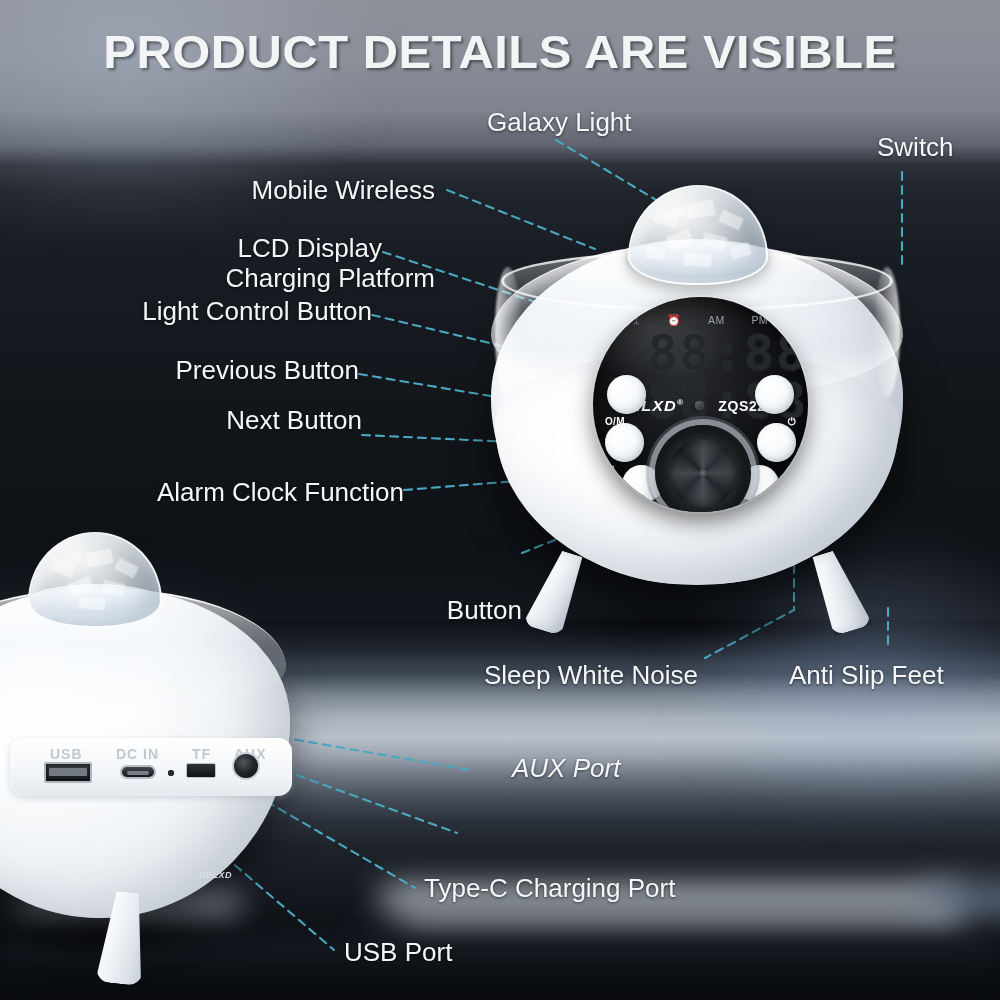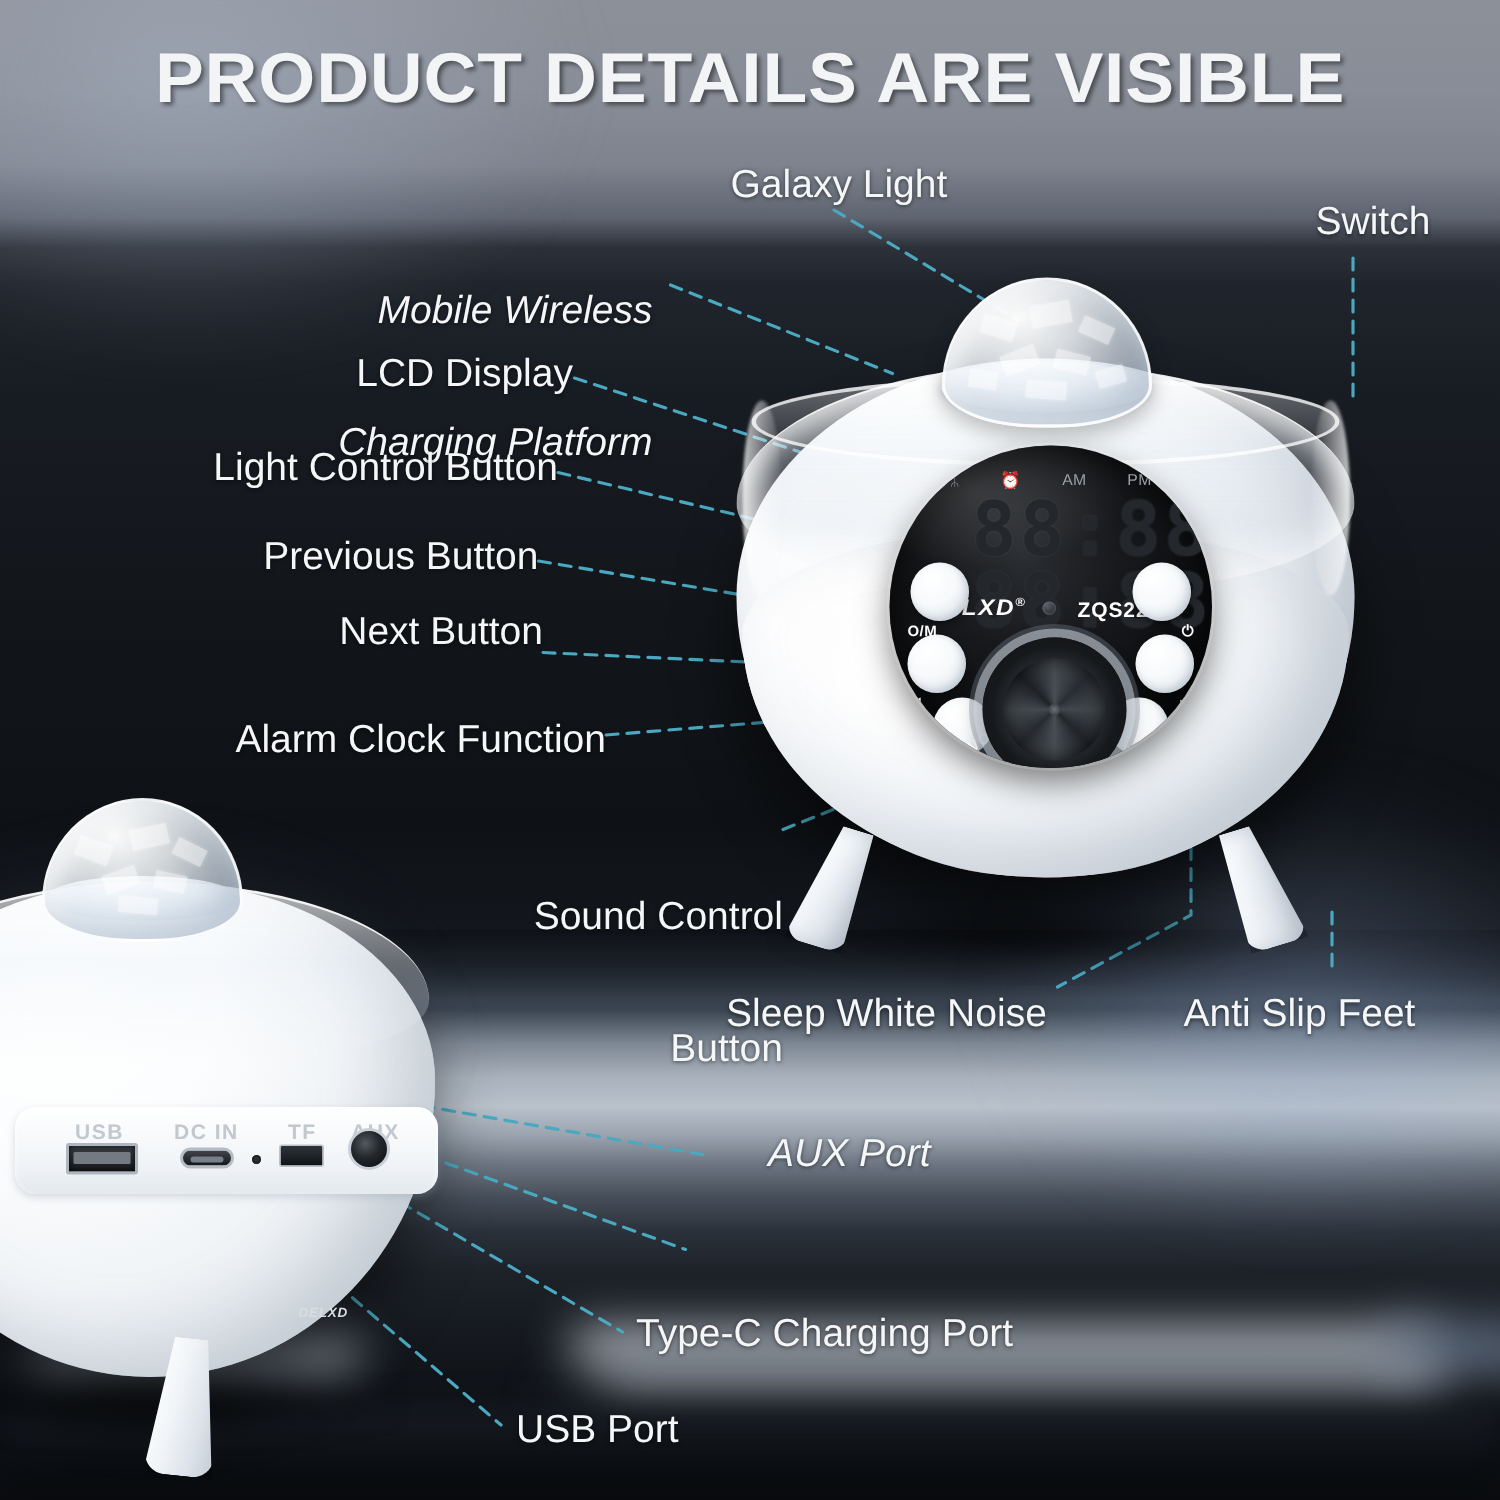--- a/index.html
+++ b/index.html
@@ -495,41 +495,40 @@
     <div class="usb-port"></div>
     <div class="typec-port"></div>
     <div class="reset-dot"></div>
     <div class="tf-port"></div>
     <div class="aux-port"></div>
 
     <div class="alt-leg"></div>
     <span class="alt-logo">DELXD</span>
   </div>
 
-  <div class="lbl r" style="right:565px; top:134px;font-style:italic;">
+  <div class="lbl r" style="right:565px; top:118px;">
     <div>Mobile Wireless</div>
     <div>Charging Platform</div>
   </div>
 
   <div class="lbl" style="left:487px; top:108px;">Galaxy Light</div>
 
   <div class="lbl" style="left:877px; top:133px;">Switch</div>
 
   <div class="lbl r" style="right:618px; top:234px;">LCD Display</div>
 
   <div class="lbl r" style="right:628px; top:297px;">Light Control Button</div>
 
   <div class="lbl r" style="right:641px; top:356px;">Previous Button</div>
 
   <div class="lbl r" style="right:638px; top:406px;">Next Button</div>
 
   <div class="lbl r" style="right:596px; top:478px;">Alarm Clock Function</div>
 
   <div class="lbl r" style="right:478px; top:538px;">
-    <div>Sound Control</div>
     <div>Button</div>
   </div>
 
   <div class="lbl" style="left:484px; top:661px;">Sleep White Noise</div>
 
   <div class="lbl" style="left:789px; top:661px;">Anti Slip Feet</div>
 
   <div class="lbl" style="left:512px; top:754px;font-style:italic;">AUX Port</div>
 
 

